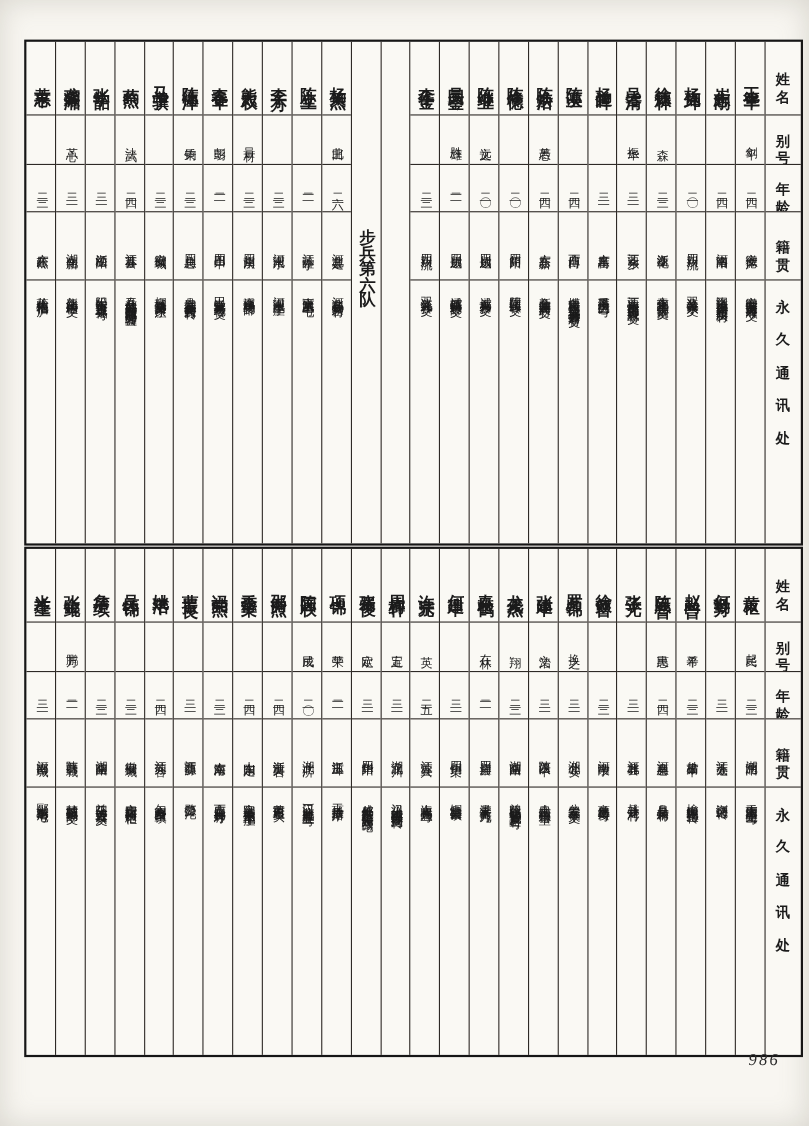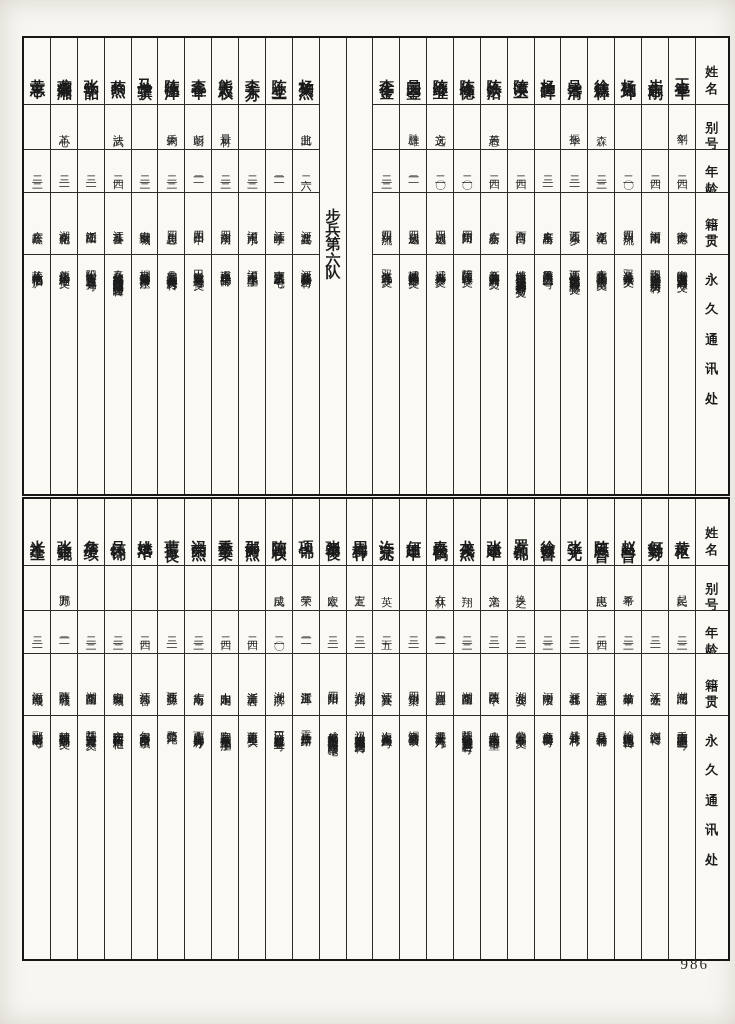--- a/index.html
+++ b/index.html
@@ -35,21 +35,21 @@
   .t-native{font-size:11px;letter-spacing:1px;}
   .t-addr{font-size:11px;letter-spacing:1px;}
   .t-h2{font-size:13px;font-weight:bold;letter-spacing:16px;}
   .t-h5{font-size:13px;font-weight:bold;letter-spacing:30px;}
   .col.special .cell{border-bottom:none;}
   .cell.full{flex:1;align-items:flex-start;}
   .cell.sec{padding-top:158px;}
   .t-section{font-size:15px;font-weight:bold;letter-spacing:14px;}
   .page-number{
     position:absolute;right:26px;top:956px;
-    font-size:15px;letter-spacing:2px;color:#2a2a2a;
+    font-size:15px;letter-spacing:2px;color:#2a2a2a;font-style:italic;
   }
 </style>
 </head>
 <body>
 
 <div class="page-edge"></div>
 
 <div class="rtable" id="table-top">
     <div class="col header">
       <div class="cell c-name">

